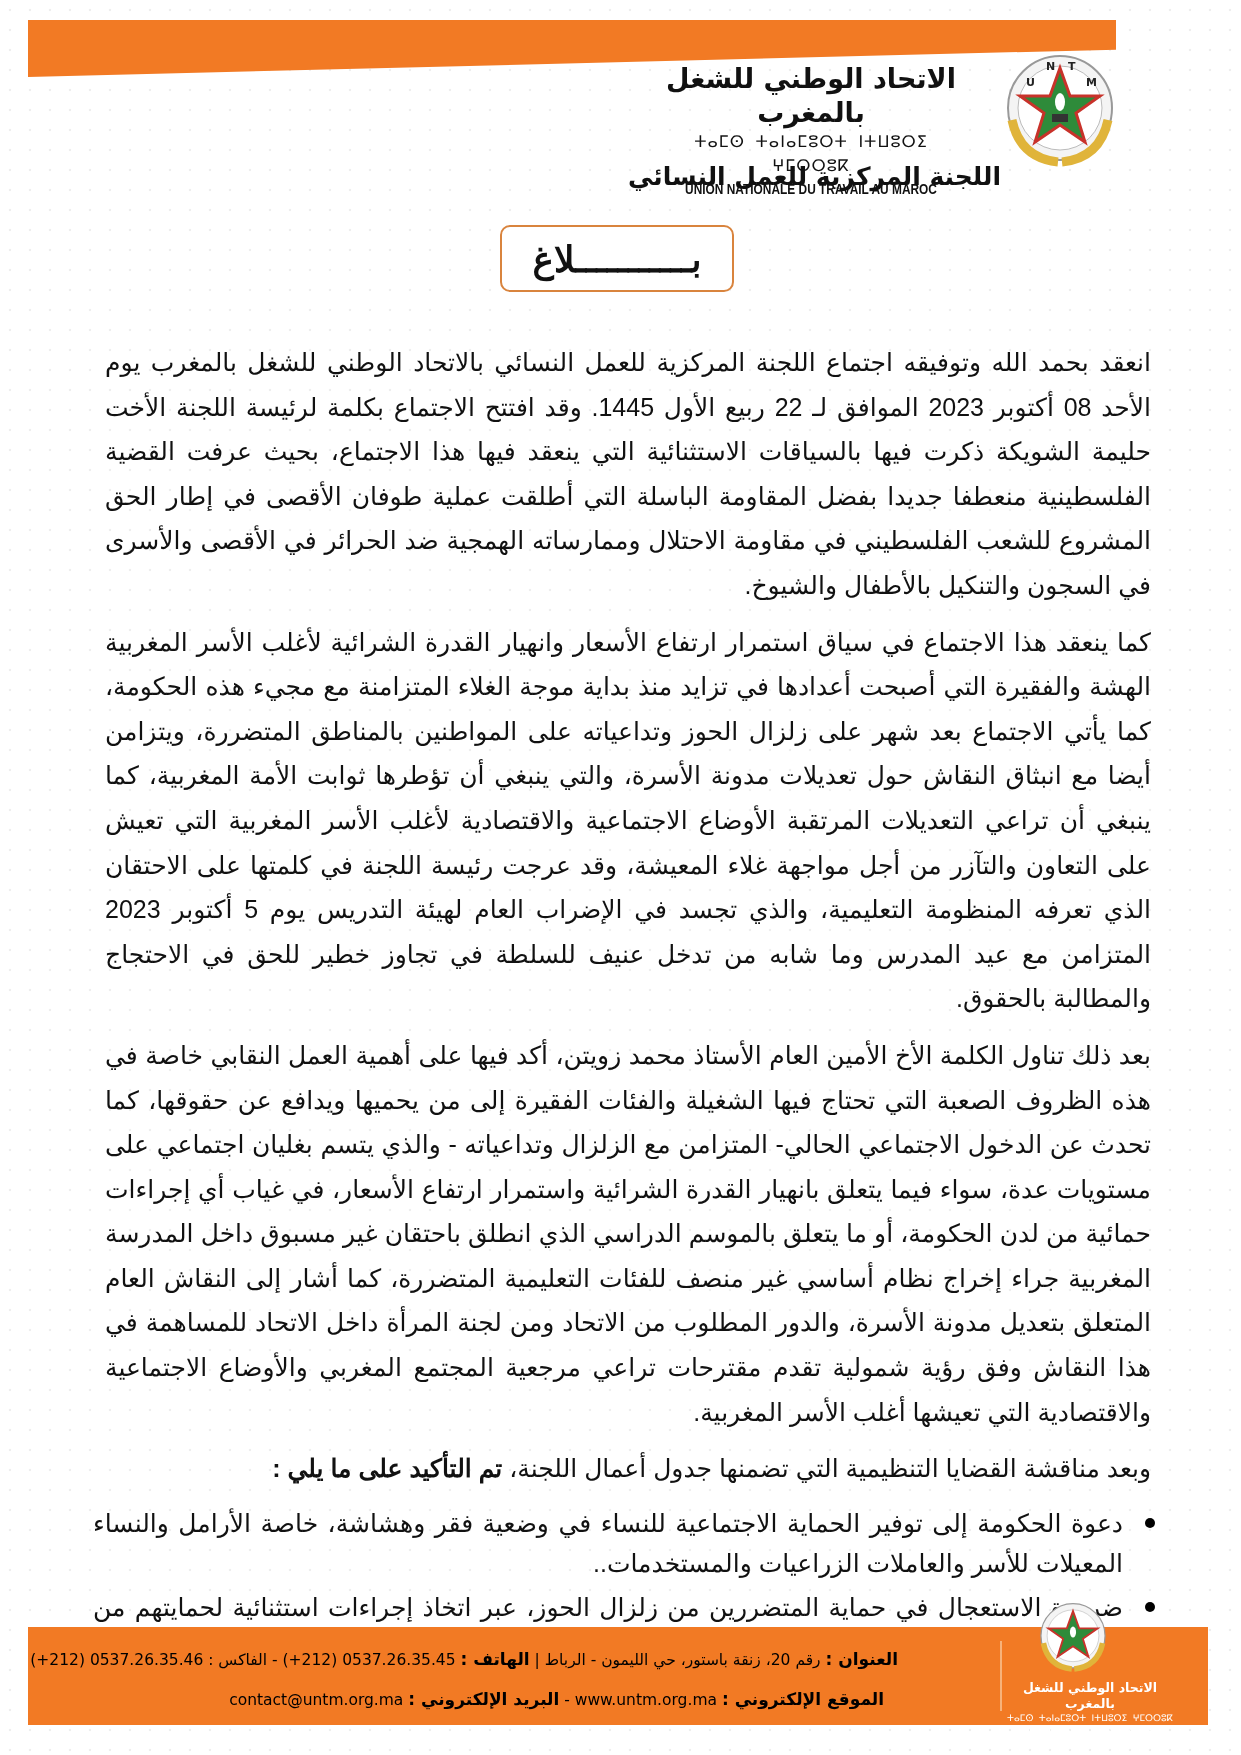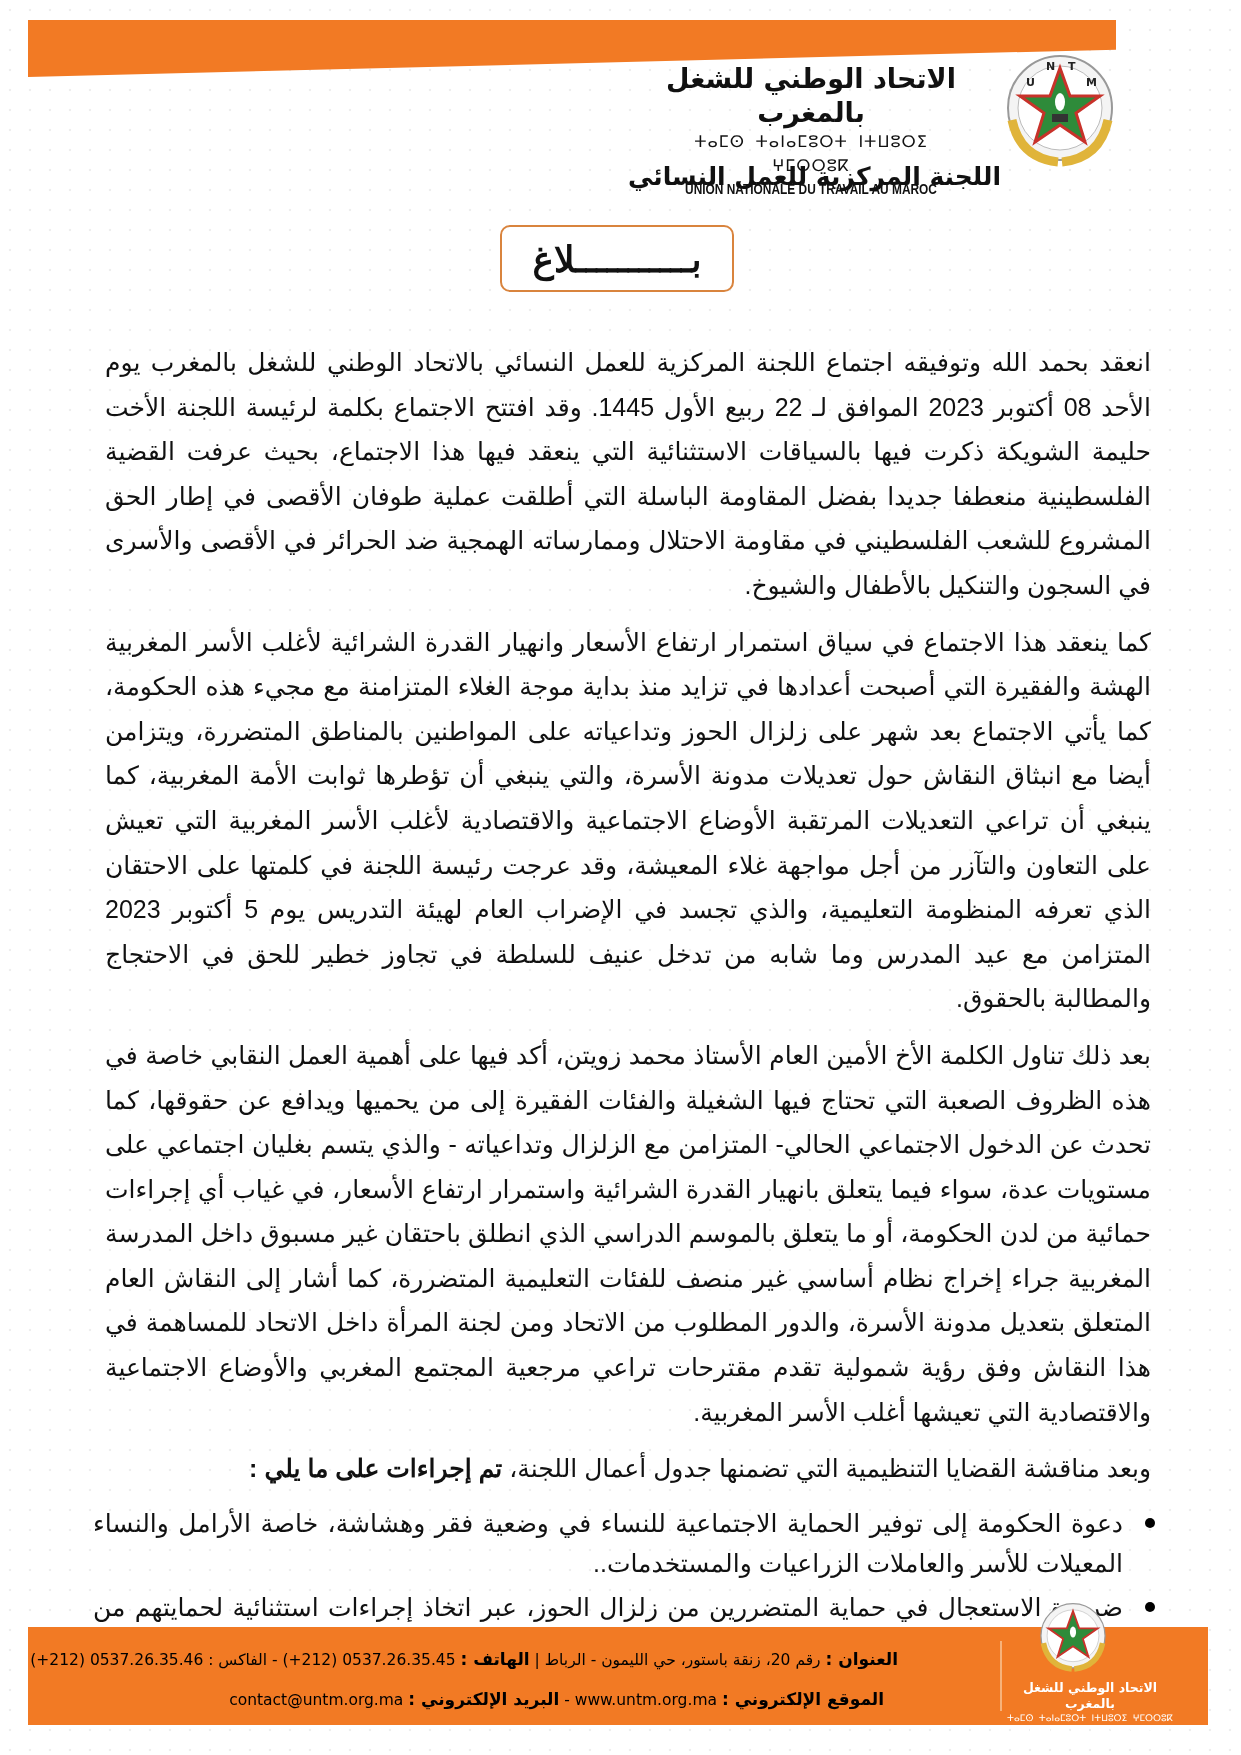--- a/index.html
+++ b/index.html
@@ -95,21 +95,21 @@
 <div class="committee">اللجنة المركزية للعمل النسائي</div>
 
 <div class="title-box">
   <span>بـــــــــــلاغ</span>
 </div>
 
 <div class="body">
   <p>انعقد بحمد الله وتوفيقه اجتماع اللجنة المركزية للعمل النسائي بالاتحاد الوطني للشغل بالمغرب يوم الأحد 08 أكتوبر 2023 الموافق لـ 22 ربيع الأول 1445. وقد افتتح الاجتماع بكلمة لرئيسة اللجنة الأخت حليمة الشويكة ذكرت فيها بالسياقات الاستثنائية التي ينعقد فيها هذا الاجتماع، بحيث عرفت القضية الفلسطينية منعطفا جديدا بفضل المقاومة الباسلة التي أطلقت عملية طوفان الأقصى في إطار الحق المشروع للشعب الفلسطيني في مقاومة الاحتلال وممارساته الهمجية ضد الحرائر في الأقصى والأسرى في السجون والتنكيل بالأطفال والشيوخ.</p>
   <p>كما ينعقد هذا الاجتماع في سياق استمرار ارتفاع الأسعار وانهيار القدرة الشرائية لأغلب الأسر المغربية الهشة والفقيرة التي أصبحت أعدادها في تزايد منذ بداية موجة الغلاء المتزامنة مع مجيء هذه الحكومة، كما يأتي الاجتماع بعد شهر على زلزال الحوز وتداعياته على المواطنين بالمناطق المتضررة، ويتزامن أيضا مع انبثاق النقاش حول تعديلات مدونة الأسرة، والتي ينبغي أن تؤطرها ثوابت الأمة المغربية، كما ينبغي أن تراعي التعديلات المرتقبة الأوضاع الاجتماعية والاقتصادية لأغلب الأسر المغربية التي تعيش على التعاون والتآزر من أجل مواجهة غلاء المعيشة، وقد عرجت رئيسة اللجنة في كلمتها على الاحتقان الذي تعرفه المنظومة التعليمية، والذي تجسد في الإضراب العام لهيئة التدريس يوم 5 أكتوبر 2023 المتزامن مع عيد المدرس وما شابه من تدخل عنيف للسلطة في تجاوز خطير للحق في الاحتجاج والمطالبة بالحقوق.</p>
   <p>بعد ذلك تناول الكلمة الأخ الأمين العام الأستاذ محمد زويتن، أكد فيها على أهمية العمل النقابي خاصة في هذه الظروف الصعبة التي تحتاج فيها الشغيلة والفئات الفقيرة إلى من يحميها ويدافع عن حقوقها، كما تحدث عن الدخول الاجتماعي الحالي- المتزامن مع الزلزال وتداعياته - والذي يتسم بغليان اجتماعي على مستويات عدة، سواء فيما يتعلق بانهيار القدرة الشرائية واستمرار ارتفاع الأسعار، في غياب أي إجراءات حمائية من لدن الحكومة، أو ما يتعلق بالموسم الدراسي الذي انطلق باحتقان غير مسبوق داخل المدرسة المغربية جراء إخراج نظام أساسي غير منصف للفئات التعليمية المتضررة، كما أشار إلى النقاش العام المتعلق بتعديل مدونة الأسرة، والدور المطلوب من الاتحاد ومن لجنة المرأة داخل الاتحاد للمساهمة في هذا النقاش وفق رؤية شمولية تقدم مقترحات تراعي مرجعية المجتمع المغربي والأوضاع الاجتماعية والاقتصادية التي تعيشها أغلب الأسر المغربية.</p>
-  <p><span>وبعد مناقشة القضايا التنظيمية التي تضمنها جدول أعمال اللجنة، </span><span class="strong">تم إجراءات على ما يلي :</span></p>
+  <p><span>وبعد مناقشة القضايا التنظيمية التي تضمنها جدول أعمال اللجنة، </span><span class="strong">تم التأكيد على ما يلي :</span></p>
   <ul>
     <li>دعوة الحكومة إلى توفير الحماية الاجتماعية للنساء في وضعية فقر وهشاشة، خاصة الأرامل والنساء المعيلات للأسر والعاملات الزراعيات والمستخدمات..</li>
     <li>ضرورة الاستعجال في حماية المتضررين من زلزال الحوز، عبر اتخاذ إجراءات استثنائية لحمايتهم من موجة البرد القارس التي يرتقب أن تعرفها تلك المناطق في الأيام القليلة المقبلة. وتعويضهم عن مختلف الخسائر التي تعرضوا لها جراء الزلزال.</li>
   </ul>
 </div>
 
 <div class="footer-band">
   <div class="footer-divider"></div>
   <div class="footer-line fl1">
     <b>العنوان :</b><span> رقم 20، زنقة باستور، حي الليمون - الرباط | </span><b>الهاتف :</b><span> 0537.26.35.45 (212+) - الفاكس : 0537.26.35.46 (212+)</span>

